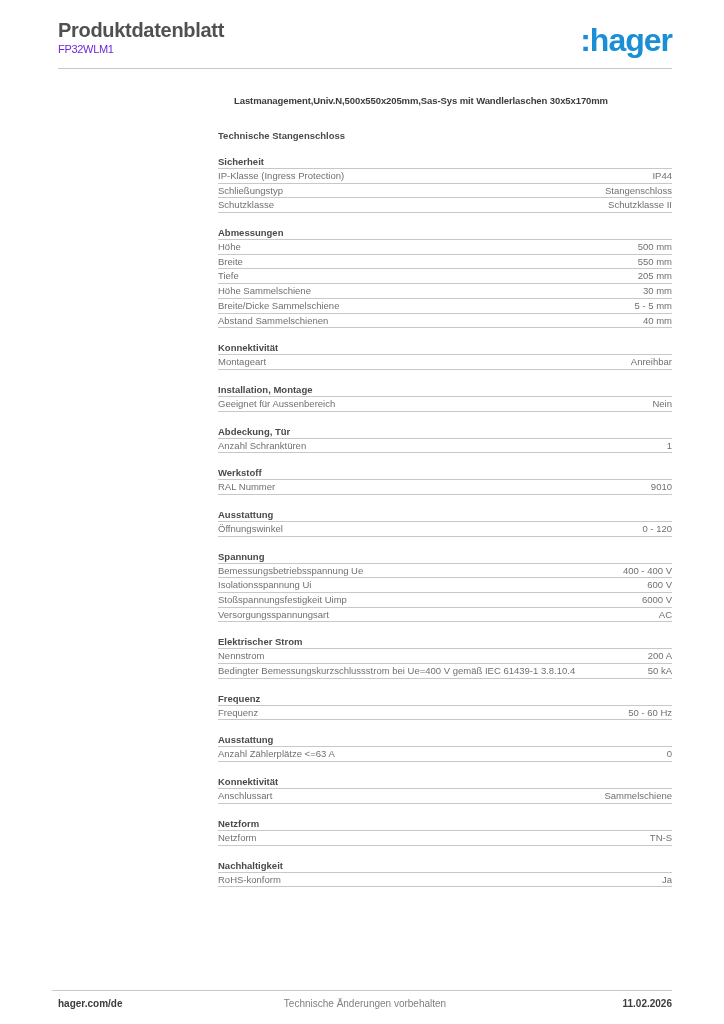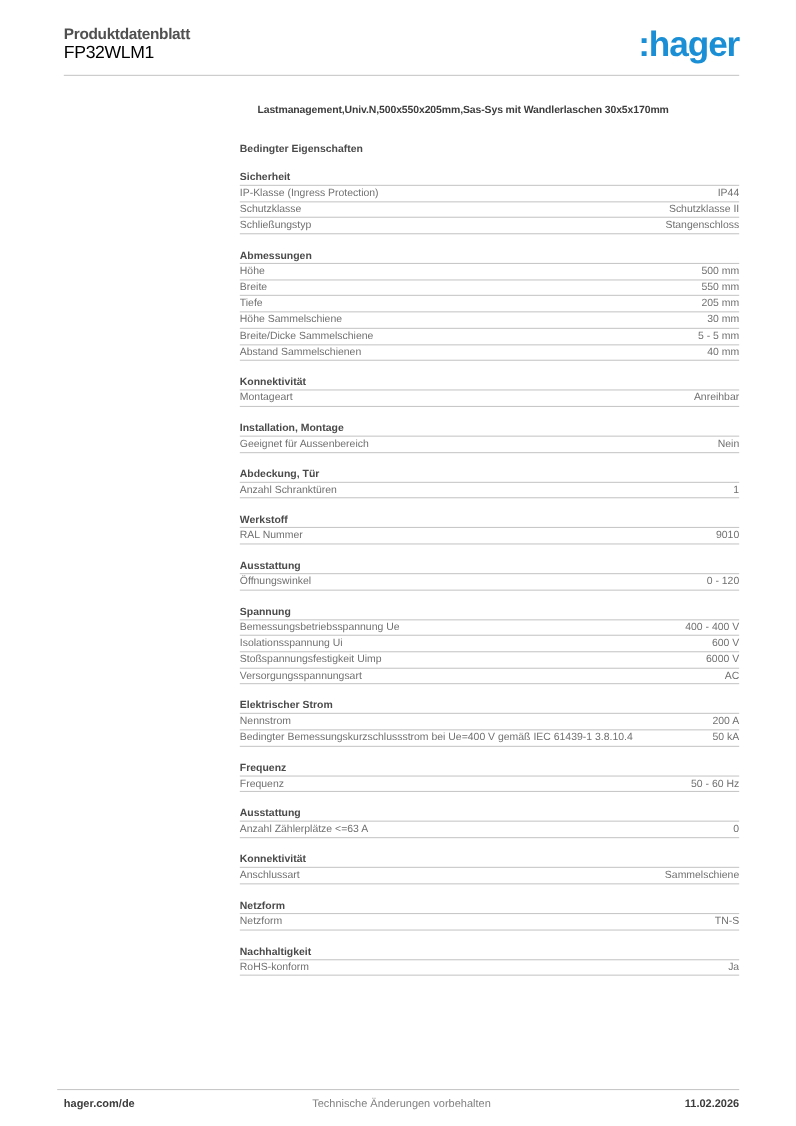--- a/index.html
+++ b/index.html
@@ -1,21 +1,21 @@
 <!DOCTYPE html>
 <html><head>
   <meta charset="utf-8">
   <style>
     * { box-sizing: border-box; margin: 0; padding: 0; }
     html, body { width: 724px; height: 1024px; background: #ffffff; overflow: hidden; }
     body { font-family: "Liberation Sans", sans-serif; color: #4a4a4a; position: relative; }
 
     .header { position: absolute; left: 58px; top: 20px; width: 614px; height: 50px; }
-    .header .title { font-size: 14px; font-weight: bold; color: #505050; line-height: 20px; letter-spacing: -0.3px; }
-    .header .subtitle { font-size: 16px; color: #000000; line-height: 18px; letter-spacing: -0.3px; }
+    .header .title { font-size: 20px; font-weight: bold; color: #505050; line-height: 20px; letter-spacing: -0.3px; }
+    .header .subtitle { font-size: 11px; color: #6d28d9; line-height: 18px; letter-spacing: -0.3px; }
     .header .logo { position: absolute; right: 0; top: 6px; font-size: 32px; font-weight: bold; color: #1a8fd6; letter-spacing: -1px; line-height: 28px; }
     .header-rule { position: absolute; left: 58px; top: 68px; width: 614px; height: 1px; background: #c8c8c8; }
 
     .content { position: absolute; left: 218px; top: 95px; width: 454px; }
     .product-desc { font-size: 9.5px; font-weight: bold; color: #3c3c3c; line-height: 12px; height: 12px; letter-spacing: -0.1px; padding-left: 16px; }
     .section-title { margin-top: 23px; font-size: 9.5px; font-weight: bold; color: #4a4a4a; line-height: 12px; height: 12px; }
 
     .group { margin-top: 14px; }
     .group:first-of-type { margin-top: 14px; }
     .group-title { font-size: 9.5px; font-weight: bold; color: #4a4a4a; line-height: 12px; height: 13px; border-bottom: 1px solid #c8c8c8; }
@@ -34,35 +34,35 @@
 
 <div class="header">
   <div class="title">Produktdatenblatt</div>
   <div class="subtitle">FP32WLM1</div>
   <div class="logo">:hager</div>
 </div>
 <div class="header-rule"></div>
 
 <div class="content">
   <div class="product-desc">Lastmanagement,Univ.N,500x550x205mm,Sas-Sys mit Wandlerlaschen 30x5x170mm</div>
-  <div class="section-title">Bedingter Eigenschaften</div>
+  <div class="section-title">Technische Stangenschloss</div>
   <div id="groups">
       <div class="group">
         <div class="group-title">Sicherheit</div>
         <div class="row">
           <span class="label">IP-Klasse (Ingress Protection)</span>
           <span class="value">IP44</span>
         </div>
         <div class="row">
+          <span class="label">Schließungstyp</span>
+          <span class="value">Stangenschloss</span>
+        </div>
+        <div class="row">
           <span class="label">Schutzklasse</span>
           <span class="value">Schutzklasse II</span>
-        </div>
-        <div class="row">
-          <span class="label">Schließungstyp</span>
-          <span class="value">Stangenschloss</span>
         </div>
       </div>
       <div class="group">
         <div class="group-title">Abmessungen</div>
         <div class="row">
           <span class="label">Höhe</span>
           <span class="value">500 mm</span>
         </div>
         <div class="row">
           <span class="label">Breite</span>

